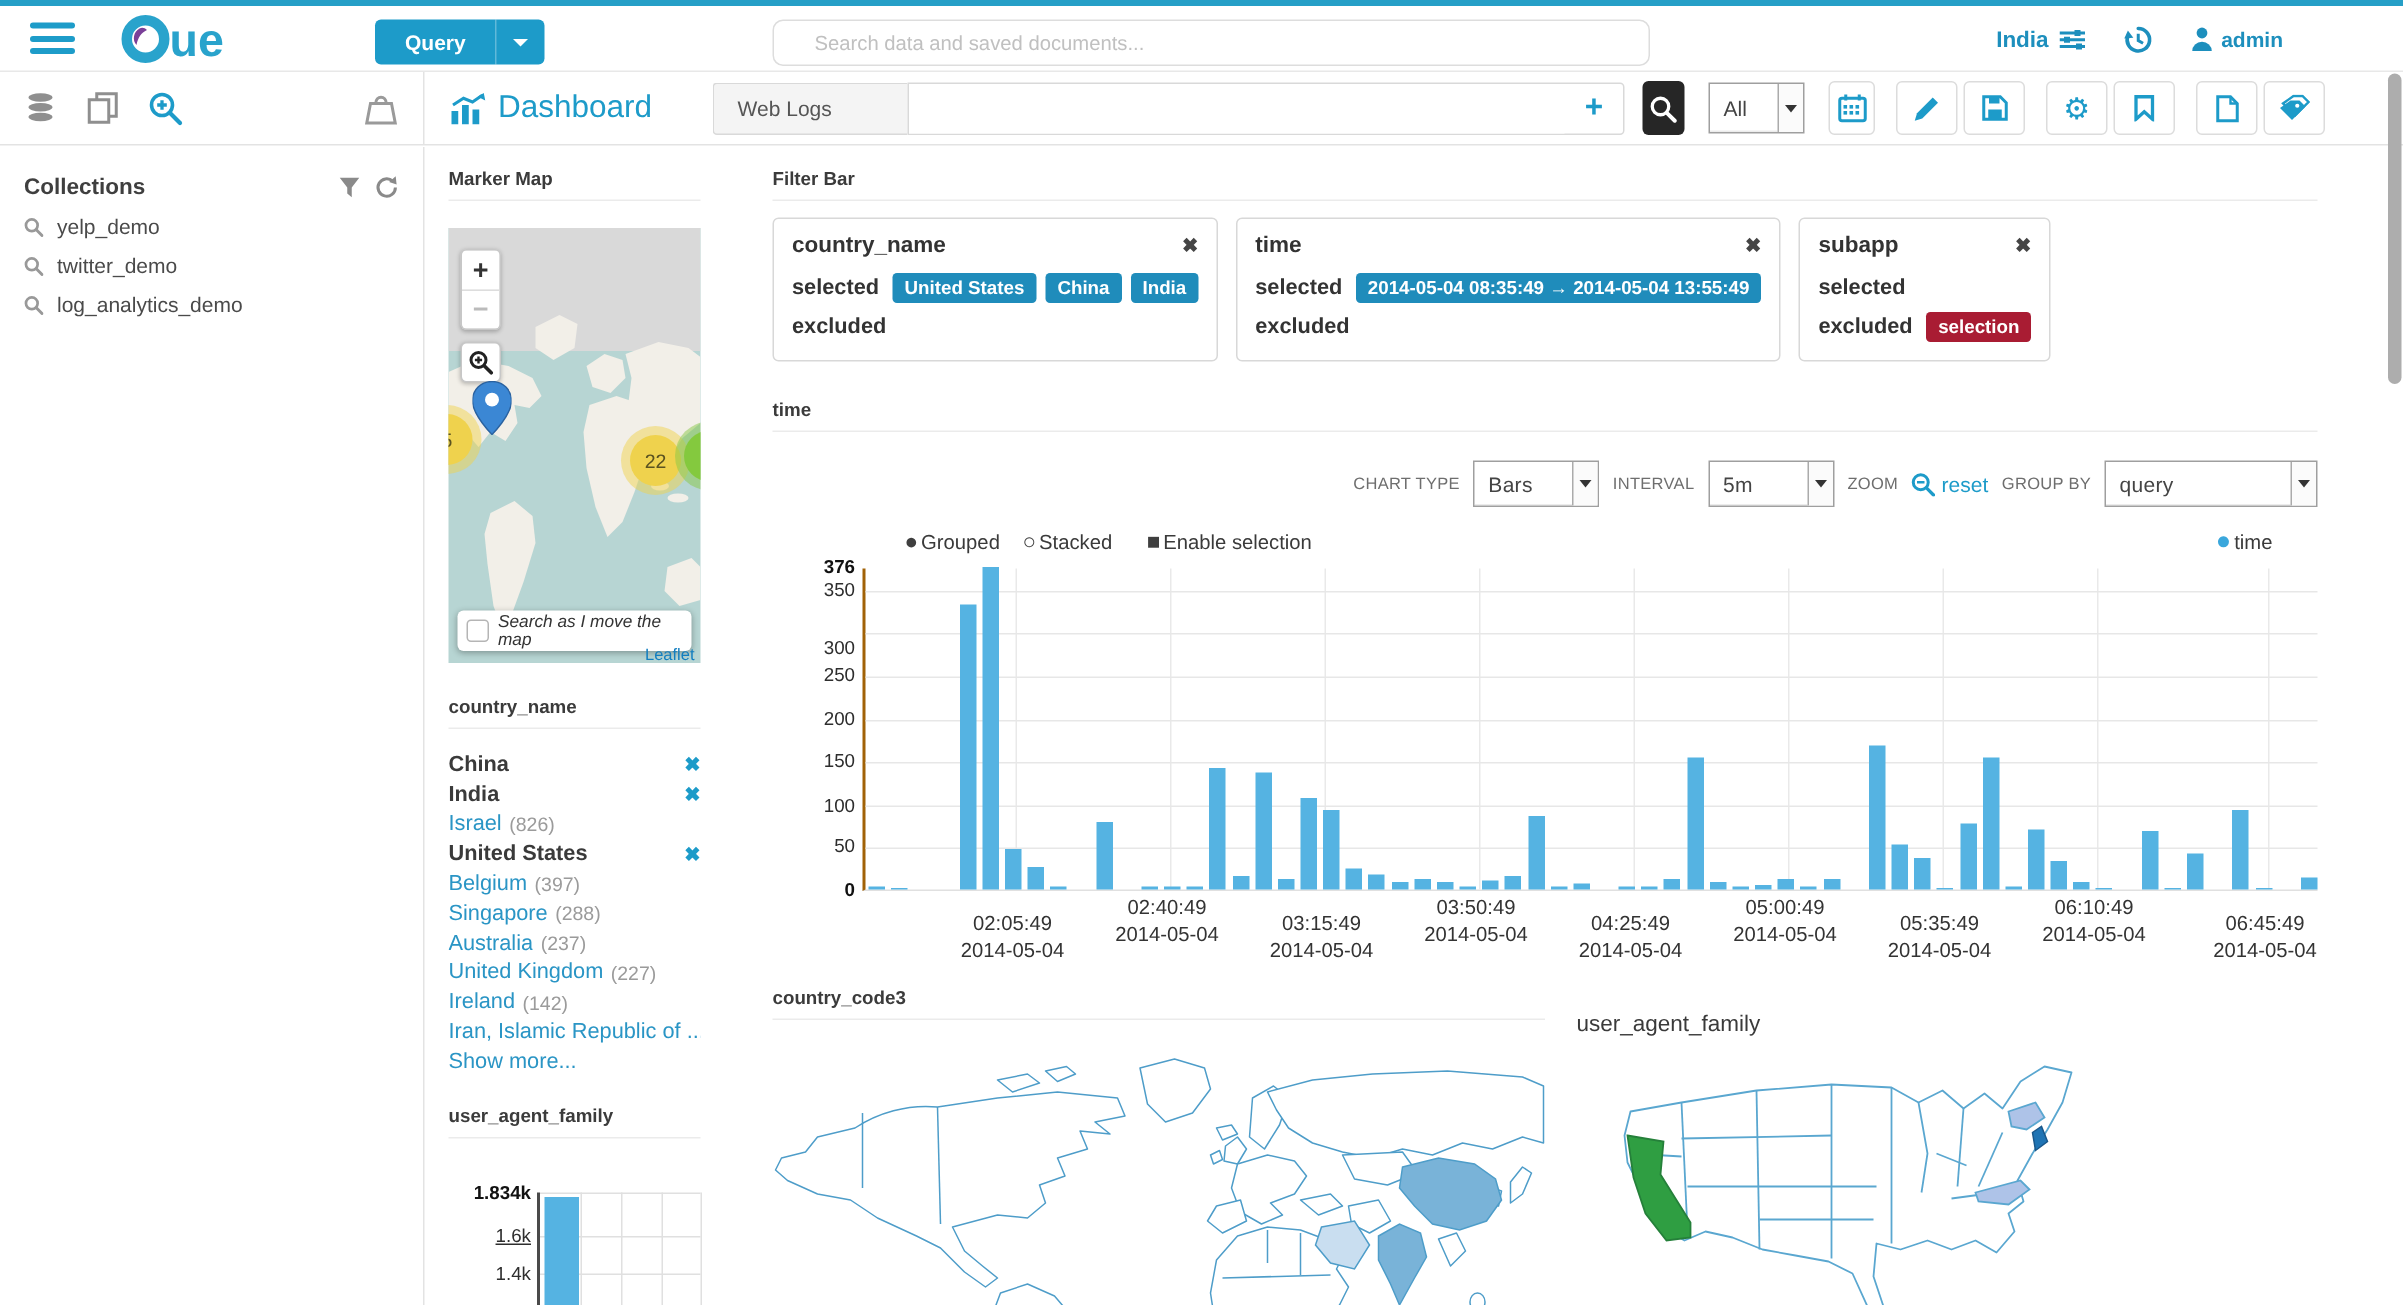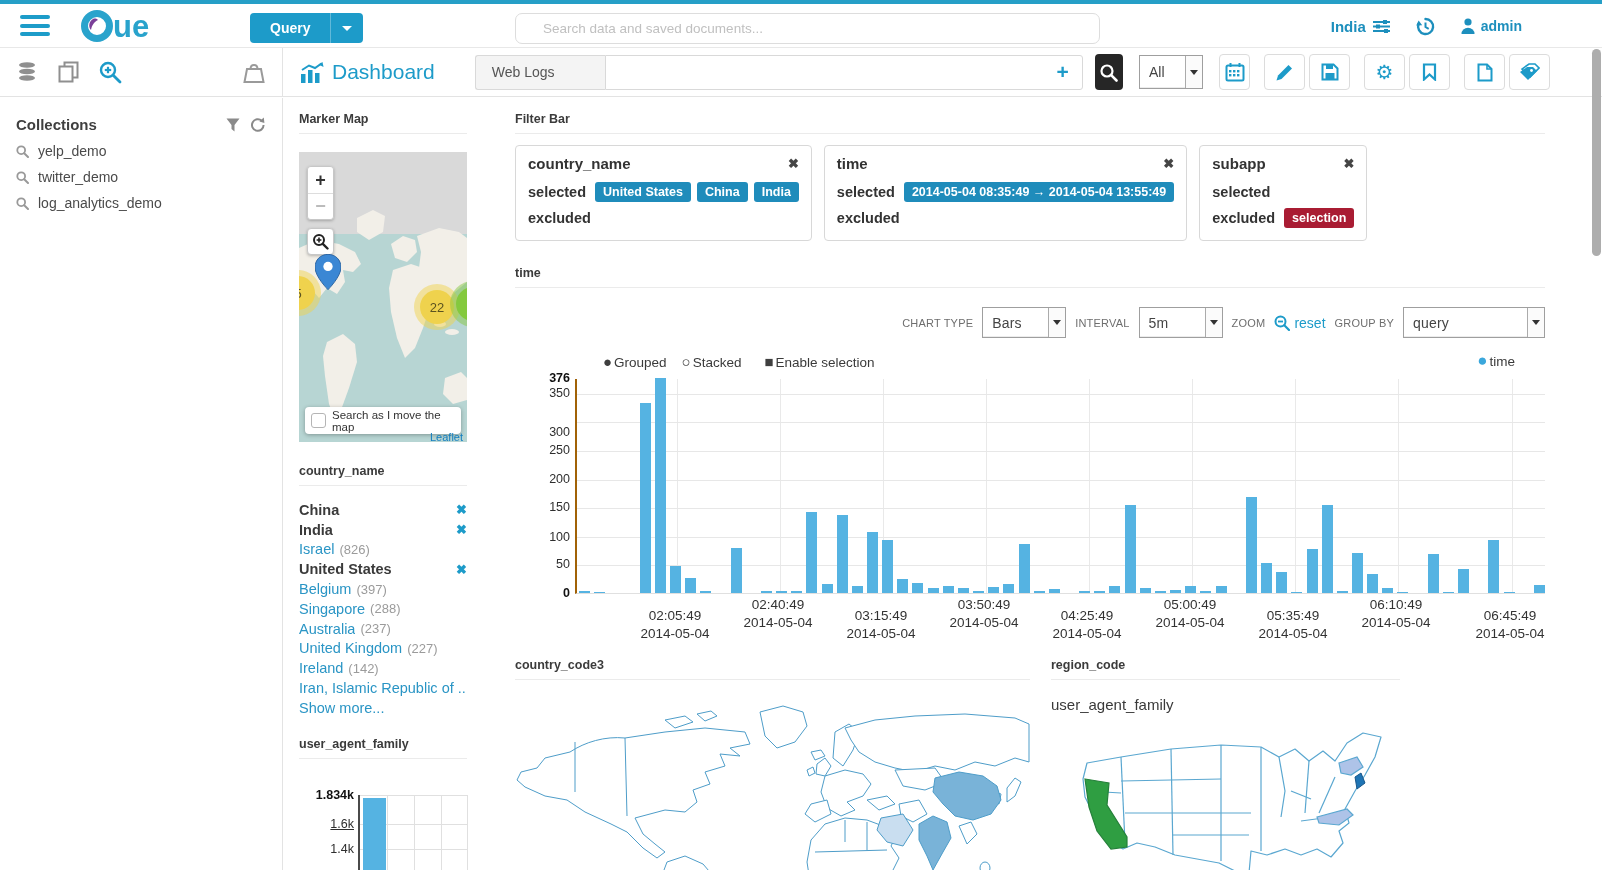--- a/index.html
+++ b/index.html
@@ -60,21 +60,21 @@
   .map-grey { position:absolute; top:0; left:0; right:0; height:82px; background:#d9d9d9; }
   .mapzoom { position:absolute; left:8px; top:14px; width:27px; border:1px solid #c7c7c7; border-radius:4px; overflow:hidden; box-shadow:0 1px 3px rgba(0,0,0,.25); }
   .mapzoom div { height:26px; background:#fff; display:flex; align-items:center; justify-content:center; font-size:18px; font-weight:bold; color:#333; cursor:pointer; }
   .mapzoom div + div { border-top:1px solid #ddd; color:#bbb; }
   .mapmag { position:absolute; left:8px; top:76px; width:27px; height:27px; background:#fff; border:1px solid #c7c7c7; border-radius:4px; display:flex; align-items:center; justify-content:center; cursor:pointer; box-shadow:0 1px 3px rgba(0,0,0,.25); }
   .pin { position:absolute; left:16px; top:102px; }
   .cluster { position:absolute; border-radius:50%; display:flex; align-items:center; justify-content:center; }
   .cl-in { border-radius:50%; display:flex; align-items:center; justify-content:center; font-size:13px; color:#5b5320; }
   .cl-y { background:rgba(240,212,80,.5); } .cl-y .cl-in { background:#efd24d; }
   .cl-g { background:rgba(135,200,70,.5); } .cl-g .cl-in { background:#84c93e; color:#2f4d12; }
-  .map-search { position:absolute; left:6px; bottom:8px; width:156px; height:27px; background:#fff; border-radius:4px; box-shadow:0 1px 4px rgba(0,0,0,.3); display:flex; align-items:center; gap:6px; padding:0 6px; font-size:11.5px; color:#333; }
+  .map-search { position:absolute; left:6px; bottom:8px; width:156px; height:27px; background:#fff; border-radius:4px; box-shadow:0 1px 4px rgba(0,0,0,.3); display:flex; align-items:center; gap:6px; padding:0 6px; font-size:11.5px; color:#333;font-style:italic; }
   .map-search .cb { width:15px; height:15px; border:1px solid #b5b5b5; border-radius:3px; background:#fff; flex:none; cursor:pointer; }
   .leaflet { position:absolute; right:4px; bottom:-1px; font-size:11px; color:#127ec0; cursor:pointer; }
 
   
   #w-filter { left:515px; top:112px; width:1030px; }
   .fcards { display:flex; gap:12px; margin-top:11px; align-items:flex-start; }
   .fcard { border:1px solid #d8d8d8; border-radius:4px; padding:9px 12px 12px; background:#fff; }
   .fcard-h { display:flex; align-items:center; font-weight:bold; font-size:15px; color:#333; margin-bottom:9px; gap:40px; }
   .fclose { margin-left:auto; color:#454545; font-size:13px; cursor:pointer; font-weight:bold; }
   .frow { display:flex; gap:9px; margin-top:5px; align-items:center; min-height:21px; font-weight:bold; font-size:14.5px; color:#333; }
@@ -713,21 +713,20 @@
       <path d="M60,50 L60,100"></path>
         <path d="M110,46 L112,124"></path>
     </g>
     <path d="M366,126 L388,122 L398,138 L388,154 L372,150 L362,138 Z" fill="#c9def0" stroke="#4e9dc9"></path>
     <path d="M420,86 L444,80 L468,84 L482,94 L486,108 L476,122 L458,128 L440,124 L428,112 L418,100 Z" fill="#79b3d8" stroke="#4e9dc9"></path>
     <path d="M404,132 L418,124 L432,130 L436,146 L428,160 L418,178 L412,164 L404,148 Z" fill="#79b3d8" stroke="#4e9dc9"></path>
   </svg>
 </div>
 
 <div class="widget" id="w-region">
-  <div class="wtitle">region_code</div>
   <div class="region-sub">user_agent_family</div>
   <svg width="349" height="200" viewBox="0 0 349 200" style="margin-top:8px">
     <g fill="#ffffff" stroke="#5aa7d0" stroke-width="1.2" stroke-linejoin="round">
       <path d="M32,58 L36,42 L70,36 L120,28 L170,24 L210,26 L228,36 L244,28 L258,40 L272,30 L284,40 L296,22 L312,12 L330,16 L324,36 L314,54 L304,70 L294,88 L298,102 L288,110 L292,122 L280,136 L266,128 L250,134 L234,128 L216,134 L200,130 L198,152 L206,176 L194,172 L184,150 L168,142 L146,138 L124,134 L104,126 L86,122 L72,128 L58,120 L44,96 L34,76 Z"></path>
       <path d="M70,36 L74,122" fill="none"></path>
         <path d="M120,28 L122,134" fill="none"></path>
         <path d="M170,24 L170,140" fill="none"></path>
         <path d="M210,26 L210,130" fill="none"></path>
       <path d="M36,70 L70,72" fill="none"></path>
         <path d="M70,60 L170,58" fill="none"></path>

